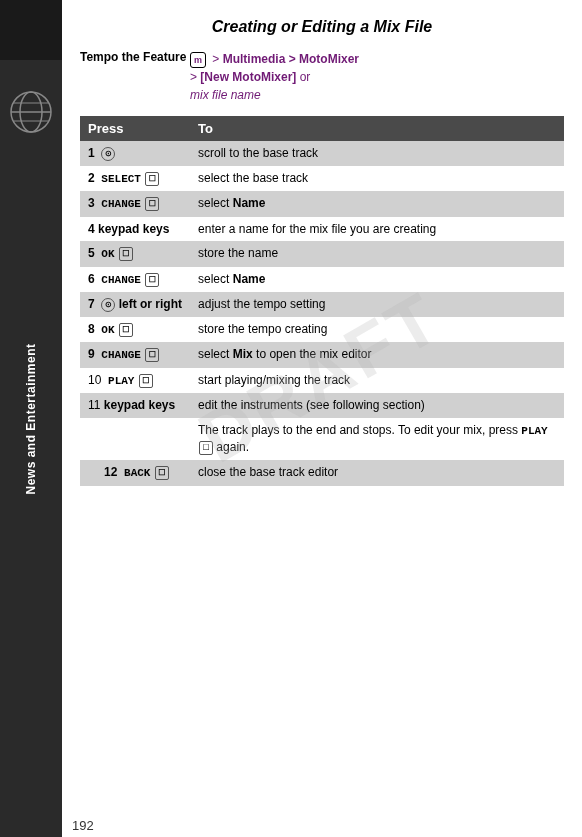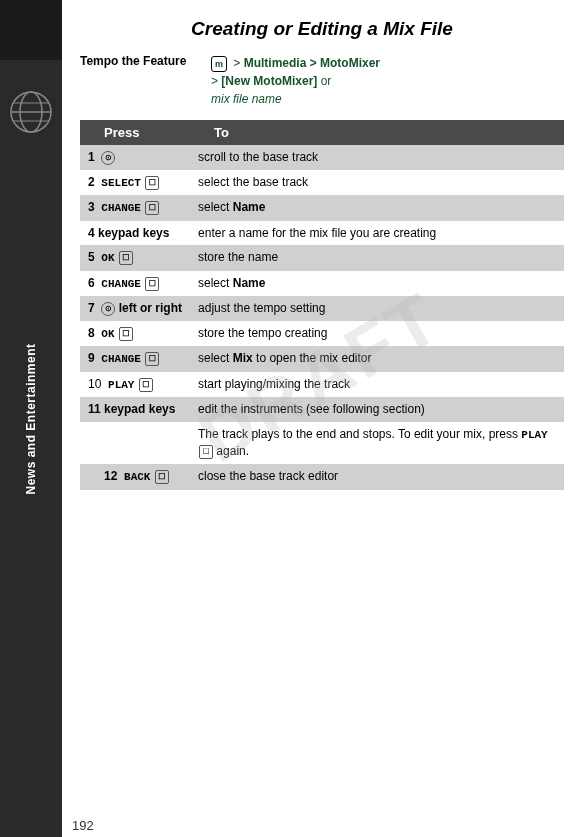--- a/index.html
+++ b/index.html
@@ -69,21 +69,21 @@
       position: absolute;
       left: 62px;
       top: 0;
       right: 0;
       bottom: 0;
       padding: 18px 18px 18px 18px;
     }
 
     
     .page-title {
-      font-size: 19px;
+      font-size: 16px;
       font-weight: bold;
       font-style: italic;
       text-align: center;
       margin-bottom: 14px;
       color: #000;
     }
 
     
     .find-feature {
       display: flex;
@@ -94,23 +94,22 @@
 
     .find-feature-label {
       font-weight: bold;
       font-size: 12px;
       min-width: 110px;
       color: #000;
     }
 
     .find-feature-value {
       font-size: 12px;
-      color: #14532d;
+      color: #701a75;
       line-height: 1.5;
-      margin-left: 21px;
     }
 
     .find-feature-icon {
       display: inline-block;
       width: 16px;
       height: 16px;
       border: 1.5px solid #000;
       border-radius: 3px;
       font-size: 9px;
       text-align: center;
@@ -129,21 +128,21 @@
       border-collapse: collapse;
       font-size: 12px;
     }
 
     thead tr {
       background: #4a4a4a;
       color: #fff;
     }
 
     thead th {
-      padding: 5px 24px;
+      padding: 5px 8px;
       text-align: left;
       font-weight: bold;
       font-size: 13px;
     }
 
     tbody tr:nth-child(odd) {
       background: #d0d0d0;
     }
 
     tbody tr:nth-child(even) {
@@ -331,21 +330,21 @@
         <td class="row-num">
           <span style="font-weight:normal;">10</span>&nbsp;
           <span class="key-bold">PLAY</span>
           <span class="btn-icon">☐</span>
         </td>
         <td>start playing/mixing the track</td>
       </tr>
 
       <tr>
         <td class="row-num">
-          <span style="font-weight:bold;text-align:center;">11</span>&nbsp;keypad keys
+          <span style="font-weight:normal;text-align:center;">11</span>&nbsp;keypad keys
         </td>
         <td>edit the instruments (see following section)</td>
       </tr>
 
       <tr>
         <td></td>
         <td>
           The track plays to the end and stops. To edit your mix, press <span class="key-bold">PLAY</span>
           <span class="btn-icon">☐</span> again.
         </td>

